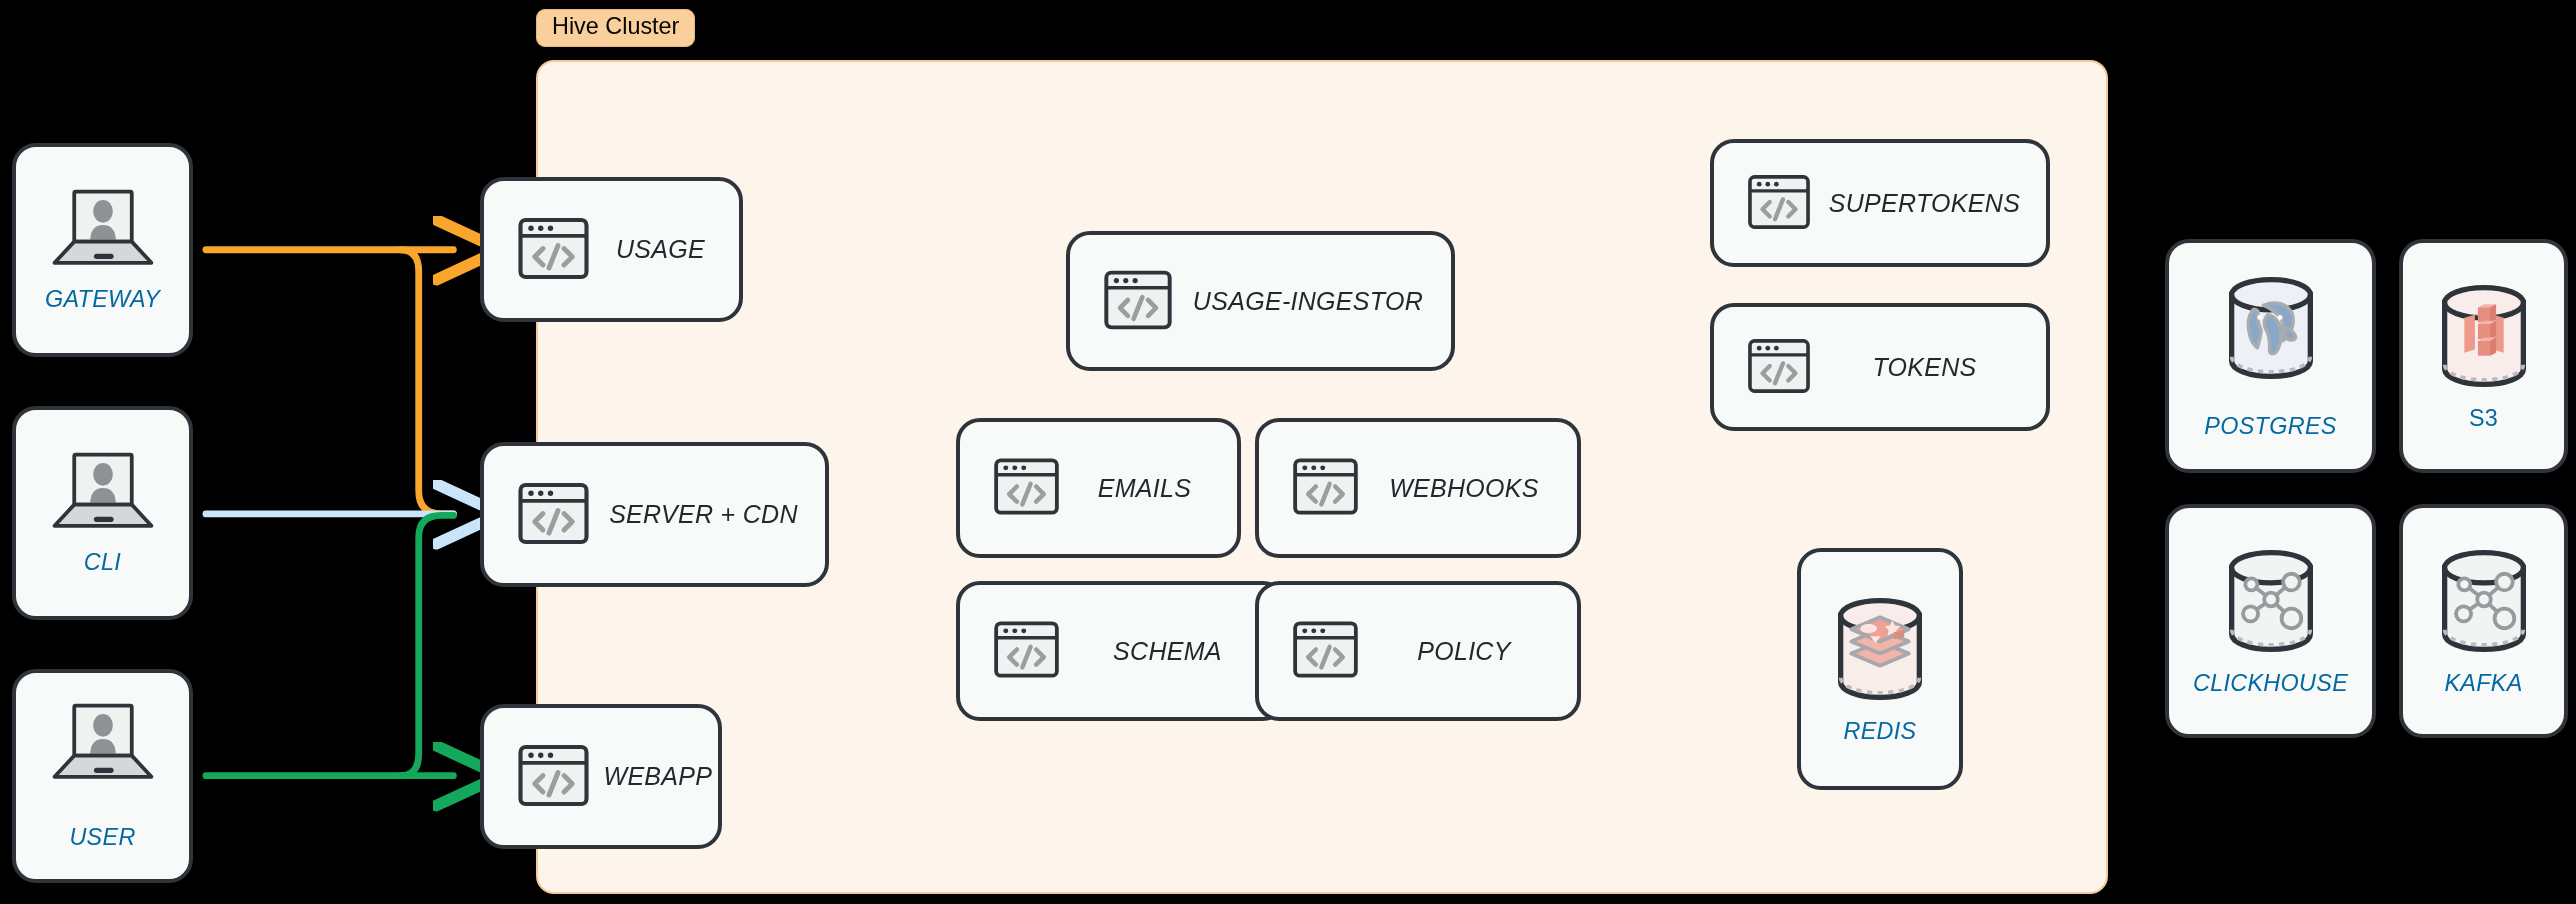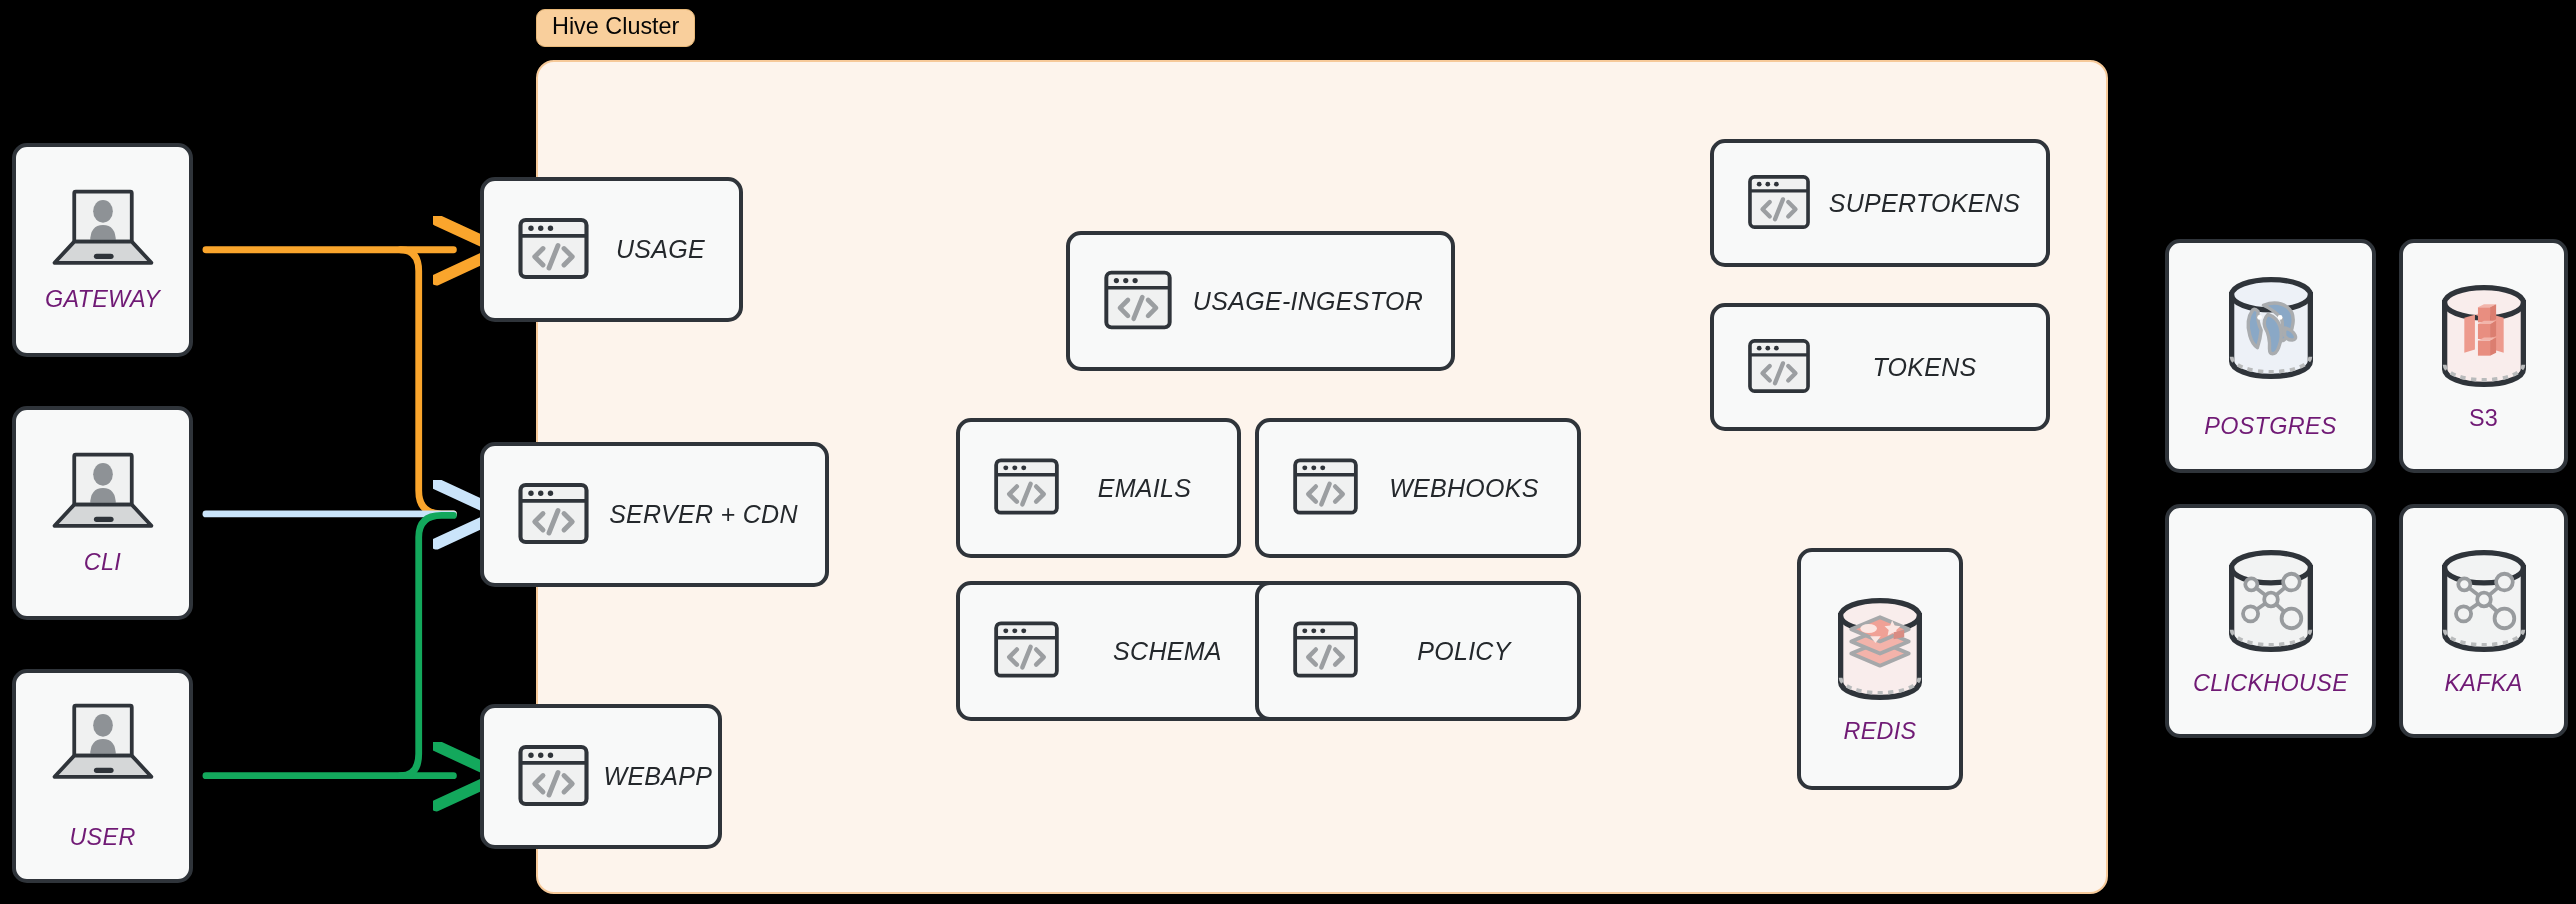--- a/index.html
+++ b/index.html
@@ -15,34 +15,34 @@
   #cluster-label{
     position:absolute;left:536px;top:9px;
     background:#F9CF9C;border:1.5px solid #E8B878;border-radius:9px;
     padding:5.3px 15px 6.8px 15px;
     font-size:23.4px;color:#050505;line-height:1;white-space:nowrap;z-index:40;
   }
 
   
   .node{
     position:absolute;background:#F8F9F9;border:4.5px solid #2F343A;
-    border-radius:15px;box-sizing:border-box;z-index:20;
+    border-radius:24px;box-sizing:border-box;z-index:20;
   }
   
   .svc{display:flex;align-items:center;}
   .svc .ico{flex:0 0 auto;margin-left:32px;}
   .svc .lbl{
     flex:1 1 auto;text-align:center;font-style:italic;font-size:25px;
     color:#24282C;letter-spacing:0.3px;padding:0 13.6px 0 4.5px;white-space:nowrap;
   }
   
   .stackv{display:flex;flex-direction:column;align-items:center;justify-content:center;}
   .stackv .ico{margin-bottom:10.6px;}
   .stackv .lbl{
-    font-style:italic;font-size:23.4px;color:#701a75;letter-spacing:0.3px;white-space:nowrap;
+    font-style:italic;font-size:23.4px;color:#0369a1;letter-spacing:0.3px;white-space:nowrap;
   }
   .stackv.noital .lbl{font-style:normal;}
 
   svg.edges{position:absolute;left:0;top:0;width:2576px;height:904px;
             z-index:10;pointer-events:none;overflow:visible;}
 </style>
 </head>
 <body>
 
 <div id="stage">

